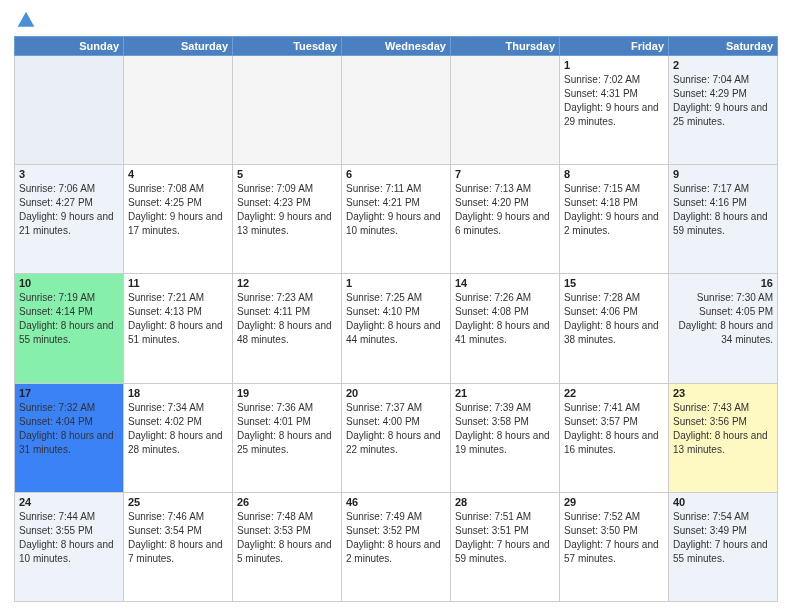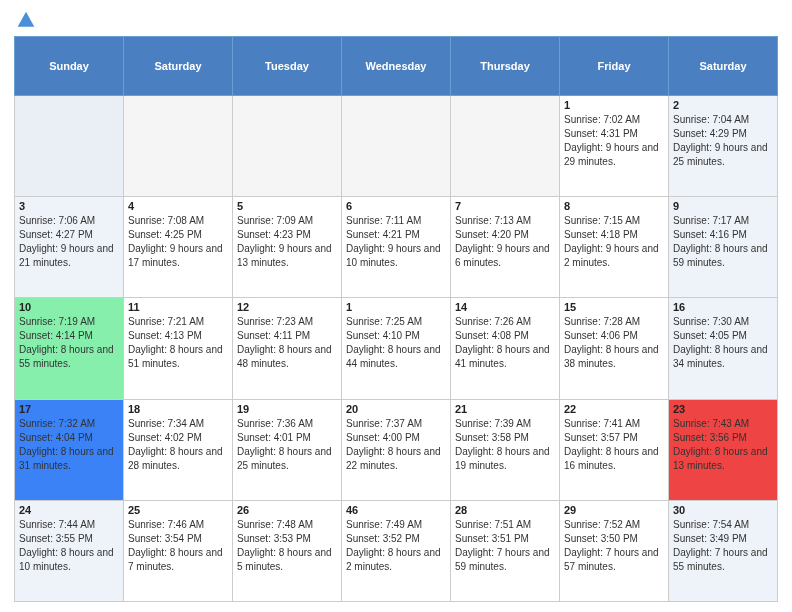--- a/index.html
+++ b/index.html
@@ -61,22 +61,22 @@
       border: 1px solid #ccc;
       border-collapse: collapse;
       width: 100%;
       table-layout: fixed;
     }
     .calendar th {
       background: #4a7fc1;
       color: #fff;
       font-size: 11px;
       font-weight: bold;
-      padding: 23px 4px;
-      text-align: center;
+      padding: 3px 4px;
+      text-align: right;
       border: 1px solid #6a9fd1;
     }
     .calendar td {
       border: 1px solid #ccc;
       vertical-align: top;
       padding: 3px 4px;
       font-size: 9px;
       color: #333;
       background: #fff;
       height: 82px;
@@ -203,21 +203,21 @@
             <div class="day-info">Sunrise: 7:25 AM<br>Sunset: 4:10 PM<br>Daylight: 8 hours and 44 minutes.</div>
           </td>
           <td>
             <span class="day-number">14</span>
             <div class="day-info">Sunrise: 7:26 AM<br>Sunset: 4:08 PM<br>Daylight: 8 hours and 41 minutes.</div>
           </td>
           <td>
             <span class="day-number">15</span>
             <div class="day-info">Sunrise: 7:28 AM<br>Sunset: 4:06 PM<br>Daylight: 8 hours and 38 minutes.</div>
           </td>
-          <td style="background: rgb(238, 242, 249);">
+          <td style="background: rgb(238, 242, 249); text-align: right;">
             <span class="day-number">16</span>
             <div class="day-info">Sunrise: 7:30 AM<br>Sunset: 4:05 PM<br>Daylight: 8 hours and 34 minutes.</div>
           </td>
         </tr>
         <tr class="week-row">
           <td style="background: #3b82f6;">
             <span class="day-number">17</span>
             <div class="day-info">Sunrise: 7:32 AM<br>Sunset: 4:04 PM<br>Daylight: 8 hours and 31 minutes.</div>
           </td>
           <td>
@@ -233,21 +233,21 @@
             <div class="day-info">Sunrise: 7:37 AM<br>Sunset: 4:00 PM<br>Daylight: 8 hours and 22 minutes.</div>
           </td>
           <td>
             <span class="day-number">21</span>
             <div class="day-info">Sunrise: 7:39 AM<br>Sunset: 3:58 PM<br>Daylight: 8 hours and 19 minutes.</div>
           </td>
           <td>
             <span class="day-number">22</span>
             <div class="day-info">Sunrise: 7:41 AM<br>Sunset: 3:57 PM<br>Daylight: 8 hours and 16 minutes.</div>
           </td>
-          <td style="background: #ef4444;">
+          <td style="background: #fef9c3;">
             <span class="day-number">23</span>
             <div class="day-info">Sunrise: 7:43 AM<br>Sunset: 3:56 PM<br>Daylight: 8 hours and 13 minutes.</div>
           </td>
         </tr>
         <tr class="week-row">
           <td style="background: rgb(238, 242, 249);">
             <span class="day-number">24</span>
             <div class="day-info">Sunrise: 7:44 AM<br>Sunset: 3:55 PM<br>Daylight: 8 hours and 10 minutes.</div>
           </td>
           <td>
@@ -264,19 +264,19 @@
           </td>
           <td>
             <span class="day-number">28</span>
             <div class="day-info">Sunrise: 7:51 AM<br>Sunset: 3:51 PM<br>Daylight: 7 hours and 59 minutes.</div>
           </td>
           <td>
             <span class="day-number">29</span>
             <div class="day-info">Sunrise: 7:52 AM<br>Sunset: 3:50 PM<br>Daylight: 7 hours and 57 minutes.</div>
           </td>
           <td style="background: rgb(238, 242, 249);">
-            <span class="day-number">30</span>
+            <span class="day-number">40</span>
             <div class="day-info">Sunrise: 7:54 AM<br>Sunset: 3:49 PM<br>Daylight: 7 hours and 55 minutes.</div>
           </td>
         </tr>
       </tbody>
   </table>
 </div>
 
 </body></html>

